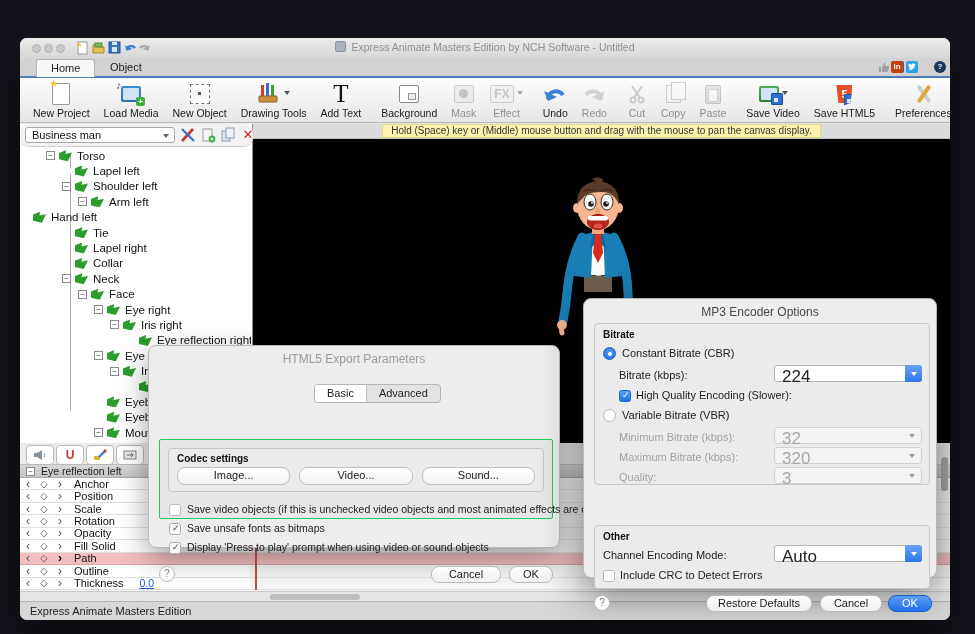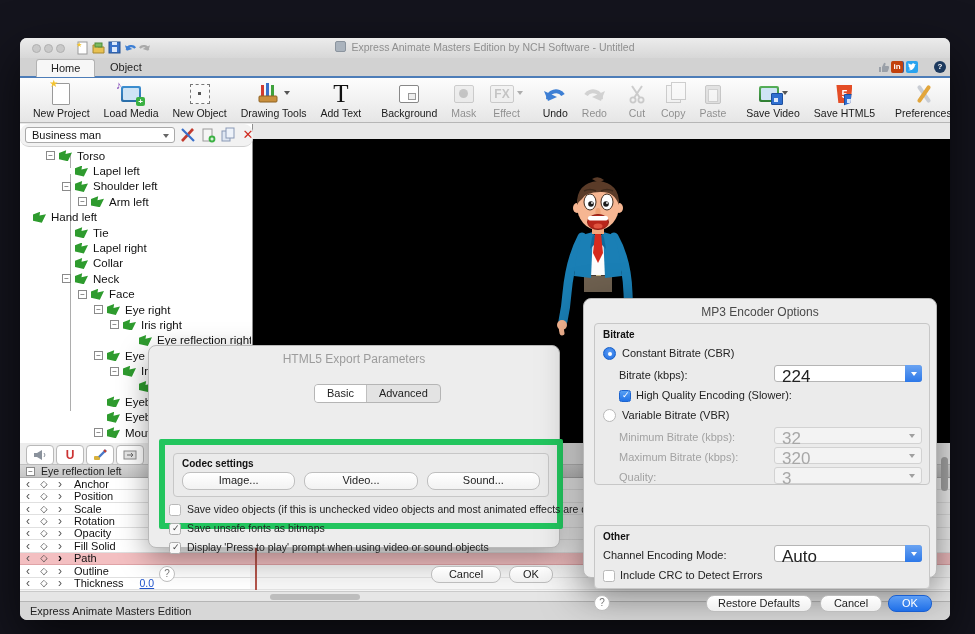--- a/index.html
+++ b/index.html
@@ -107,21 +107,21 @@
   .dlg{position:absolute;background:#ededed;border:1px solid #b9b9b9;border-radius:8px;box-sizing:border-box;}
   .dlgA{left:128px;top:307px;width:412px;height:203px;box-shadow:0 10px 30px rgba(0,0,0,.38);}
   .dlgB{left:563px;top:260px;width:354px;height:280px;box-shadow:0 14px 42px rgba(0,0,0,.55);}
   .dtitle{position:absolute;left:0;right:0;top:6px;text-align:center;font-size:12px;}
   .dlgA .dtitle{color:#9c9c9c;}
   .dlgB .dtitle{color:#4a4a4a;}
   .seg{position:absolute;display:flex;border:1px solid #b5b5b5;border-radius:4px;overflow:hidden;height:17px;background:#e3e3e3;}
   .sgi{font-size:11px;color:#222;padding:0 12px;line-height:16px;}
   .sgi.on{background:#fff;}
   .sgi+.sgi{border-left:1px solid #c0c0c0;text-align:right;}
-  .panelA{position:absolute;left:10px;top:93px;width:392px;height:78px;background:#e7e7e7;border:6px solid #22c55e;border-radius:2px;}
+  .panelA{position:absolute;left:10px;top:93px;width:392px;height:78px;background:#e7e7e7;border:1px solid #22c55e;border-radius:2px;}
   .group{position:absolute;border:1px solid #c7c7c7;border-radius:4px;background:#ebebeb;}
   .glabel{position:absolute;font-size:10px;font-weight:bold;color:#111;}
   .cbtnrow{position:absolute;left:8px;top:18px;right:8px;display:flex;gap:9px;}
   .cbtn{flex:1;height:16px;background:linear-gradient(#fff,#f2f2f2);border:1px solid #bfbfbf;border-radius:8px;
         font-size:11px;color:#222;text-align:center;line-height:15px;}
   .dlab{position:absolute;font-size:11px;color:#222;white-space:nowrap;}
   .dlab.dim{color:#a2a2a2;text-align:right;}
   .cb{position:absolute;width:12px;height:12px;border-radius:2.5px;background:#fff;border:1px solid #b9b9b9;box-sizing:border-box;}
   .cb.on{background:linear-gradient(#58a0f4,#2172e6);border-color:#1c64cf;}
   .cb.on::after{content:"\2713";position:absolute;left:2px;top:-1px;color:#fff;font-size:9px;font-weight:bold;}
@@ -316,20 +316,23 @@
       <span class="ic">
             <span class="prefic">
               <i style="background:#c9cdd4;transform:rotate(-35deg)"></i>
               <i style="background:#e2a63c;transform:rotate(35deg)"></i>
             </span>
           </span>
       <span class="lab">Preferences</span>
         </div>
   </div>
 
+  <div class="hintbar">
+        <span class="hl">Hold (Space) key or (Middle) mouse button and drag with the mouse to pan the canvas display.</span>
+      </div>
 
   <div class="leftpanel">
     <div class="combo-row">
       <div class="objcombo"><span>Business man</span><span class="chev"></span></div>
       <svg class="pbtn" style="left:160px" viewBox="0 0 16 16">
             <path d="M2,14 L13,2" stroke="#c23a2e" stroke-width="2.6"></path>
             <path d="M2,2 L14,14" stroke="#3a6fc9" stroke-width="2.2"></path>
           </svg>
       <svg class="pbtn" style="left:180px" viewBox="0 0 16 16">
             <rect x="3" y="2" width="9" height="12" fill="#f5f5f5" stroke="#9a9a9a"></rect>

